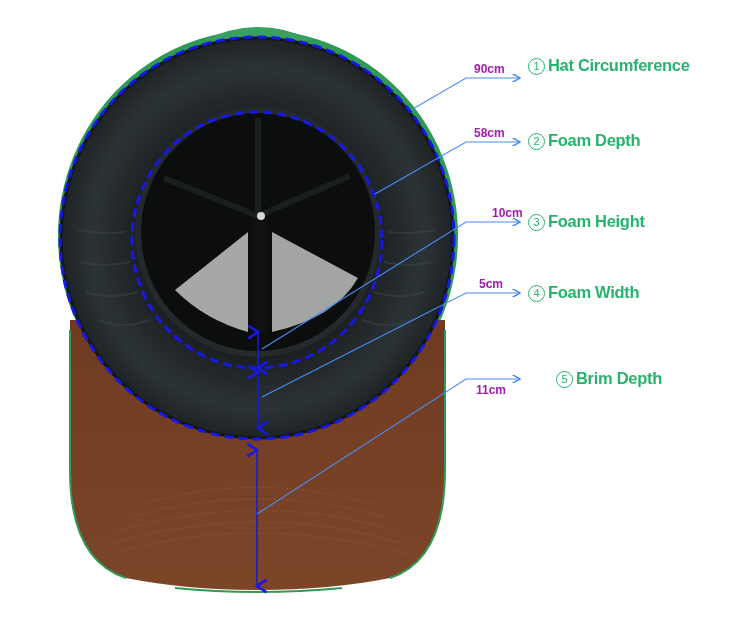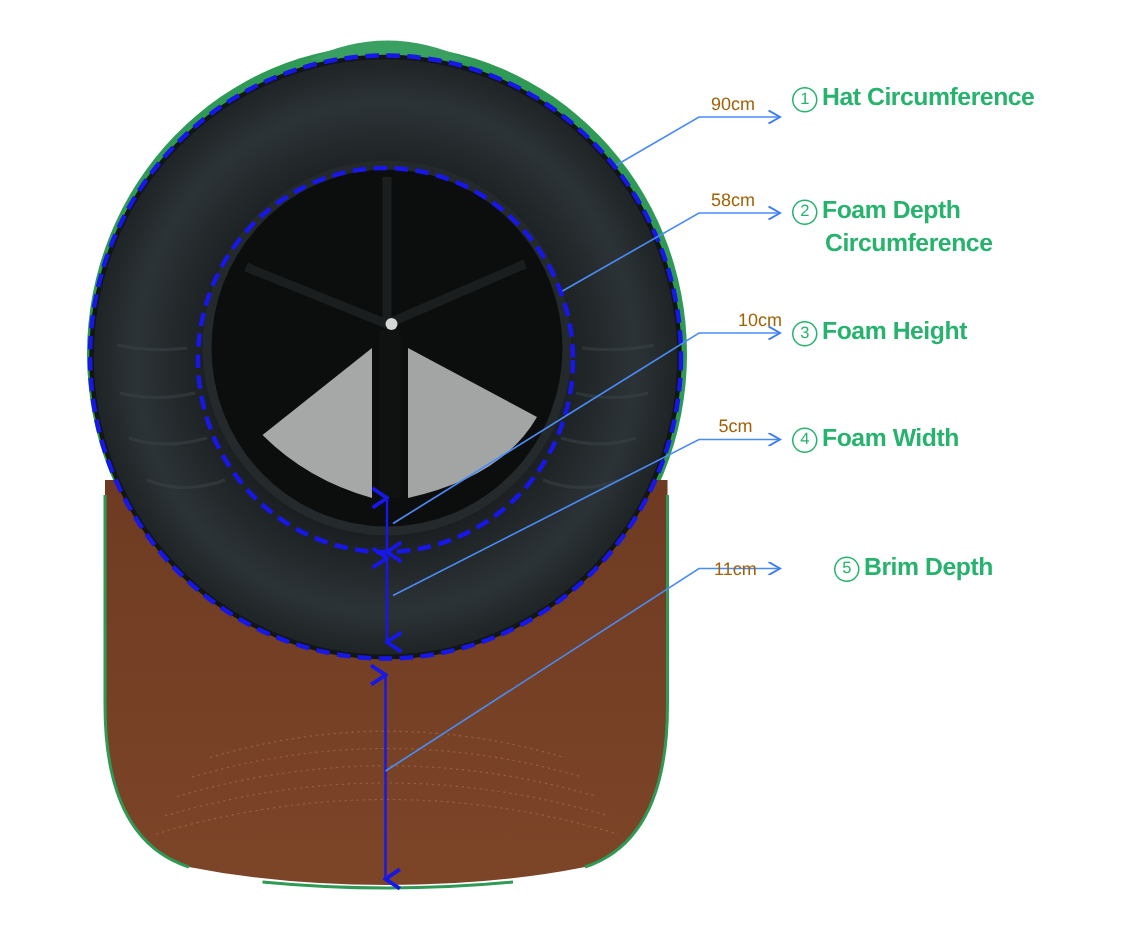--- a/index.html
+++ b/index.html
@@ -1,19 +1,19 @@
 <!DOCTYPE html>
 <html><head>
   <meta charset="utf-8">
   <style>
     html, body { margin: 0; padding: 0; background: #ffffff; }
     body { width: 750px; height: 617px; position: relative; overflow: hidden;
            font-family: "Liberation Sans", sans-serif; }
     #art { position: absolute; left: 0; top: 0; }
-    .measure { position: absolute; color: #a16207; font-weight: normal; font-size: 12px;
+    .measure { position: absolute; color: #a21caf; font-weight: bold; font-size: 12px;
                font-family: "Liberation Sans", sans-serif; }
     .label { position: absolute; color: #27b36d; font-weight: bold; font-size: 16.5px;
              letter-spacing: -0.3px; font-family: "Liberation Sans", sans-serif; white-space: nowrap; }
     .label .num { display: inline-block; width: 15px; height: 15px; border: 1.3px solid #27b36d;
                   border-radius: 50%; font-size: 11px; font-weight: normal; text-align: center;
                   line-height: 15px; margin-right: 3px; vertical-align: 1px; }
     .label .cont { display: block; padding-left: 22px; }
   </style>
 </head>
 <body>
@@ -99,29 +99,28 @@
 </svg>
 
 <div class="measure" style="left:474px; top:62px;">90cm</div>
 <div class="label" style="left:528px; top:56px;">
   <span class="num">1</span><span>Hat Circumference</span>
 </div>
 
 <div class="measure" style="left:474px; top:126px;">58cm</div>
 <div class="label" style="left:528px; top:131px;">
   <span class="num">2</span><span>Foam Depth</span>
-  <span class="cont" style="margin-top:3px;">Circumference</span>
 </div>
 
 <div class="measure" style="left:492px; top:206px;">10cm</div>
 <div class="label" style="left:528px; top:212px;">
   <span class="num">3</span><span>Foam Height</span>
 </div>
 
 <div class="measure" style="left:479px; top:277px;">5cm</div>
 <div class="label" style="left:528px; top:283px;">
   <span class="num">4</span><span>Foam Width</span>
 </div>
 
-<div class="measure" style="left:476px; top:372px;">11cm</div>
+<div class="measure" style="left:476px; top:383px;">11cm</div>
 <div class="label" style="left:556px; top:369px;">
   <span class="num">5</span><span>Brim Depth</span>
 </div>
 
 </body></html>

